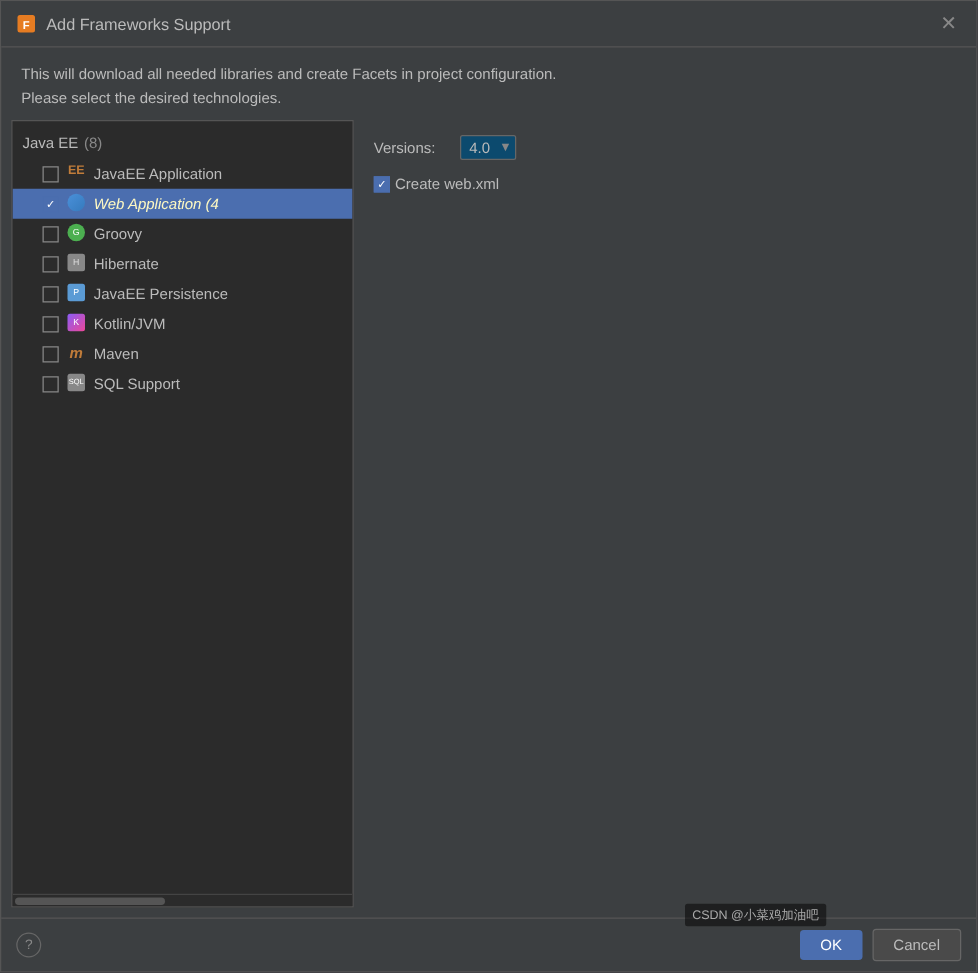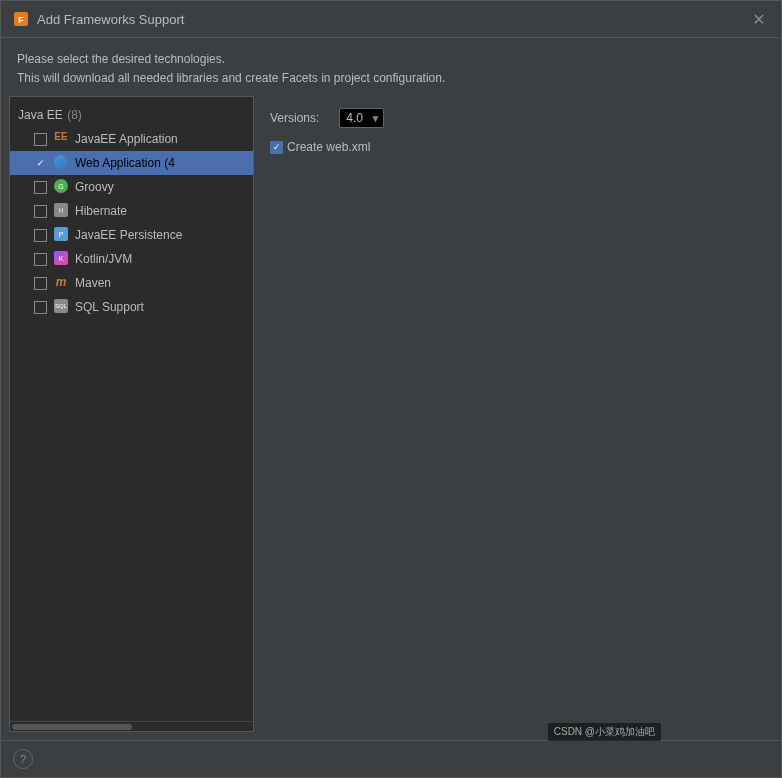--- a/index.html
+++ b/index.html
@@ -78,21 +78,21 @@
 
     .main-content {
       display: flex;
       flex: 1;
       padding: 0 8px 8px 8px;
       gap: 0;
       min-height: 0;
     }
 
     .left-panel {
-      width: 245px;
+      width: 274px;
       background: #2b2b2b;
       border: 1px solid #555;
       display: flex;
       flex-direction: column;
       overflow: hidden;
     }
 
     .tree-area {
       flex: 1;
       overflow-y: auto;
@@ -133,21 +133,22 @@
       padding: 4px 8px 4px 24px;
       gap: 6px;
       cursor: pointer;
     }
 
     .tree-item.selected {
       background: #4b6eaf;
     }
 
     .tree-item.selected .item-label {
-      color: #000000;
+      color: #fef9c3;
+      font-style: italic;
     }
 
     .checkbox {
       width: 13px;
       height: 13px;
       border: 1px solid #888;
       background: transparent;
       display: flex;
       align-items: center;
       justify-content: center;
@@ -213,21 +214,21 @@
       align-items: center;
       gap: 20px;
     }
 
     .versions-label {
       color: #bbb;
       font-size: 12px;
     }
 
     .versions-select {
-      background: #000000;
+      background: #0c4a6e;
       border: 1px solid #666;
       color: #bbb;
       font-size: 12px;
       padding: 2px 20px 2px 6px;
       border-radius: 2px;
       cursor: pointer;
       appearance: none;
       -webkit-appearance: none;
       position: relative;
     }
@@ -418,22 +419,22 @@
           <rect x="1" y="1" width="14" height="14" rx="2" fill="#e67c22"></rect>
           <text x="8" y="12" text-anchor="middle" fill="white" font-size="9" font-weight="bold">F</text>
         </svg>
       </div>
       <span class="title-text">Add Frameworks Support</span>
     </div>
     <button class="close-btn">✕</button>
   </div>
 
   <div class="description">
+    <div>This will download all needed libraries and create Facets in project configuration.</div>
     <div>Please select the desired technologies.</div>
-    <div>This will download all needed libraries and create Facets in project configuration.</div>
   </div>
 
   <div class="main-content">
 
     <div class="left-panel">
       <div class="tree-area">
 
         <div class="group-header">
           <span>
             <span class="group-label">Java EE</span>
@@ -530,16 +531,20 @@
         <div class="checkbox checked"></div>
         <span class="create-xml-label">Create web.xml</span>
       </div>
     </div>
   </div>
 
   <div class="footer">
     <div class="footer-left">
       <button class="help-btn">?</button>
     </div>
+    <div class="footer-right">
+      <button class="btn-ok">OK</button>
+      <button class="btn-cancel">Cancel</button>
+    </div>
   </div>
 
   <div class="watermark">CSDN @小菜鸡加油吧</div>
 </div>
 
 </body></html>

